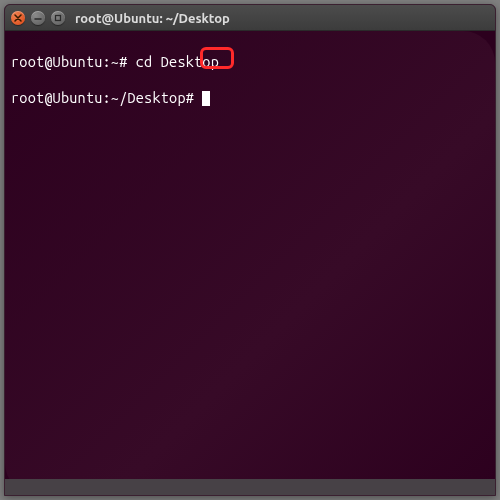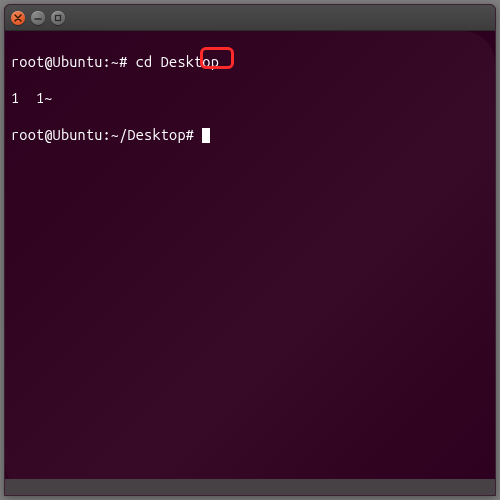--- a/index.html
+++ b/index.html
@@ -110,23 +110,23 @@
         <svg width="8" height="8" viewBox="0 0 8 8">
             <path d="M1 5 L7 5" stroke="#2a2a2a" stroke-width="1.5" stroke-linecap="round"></path>
           </svg>
       </div>
       <div class="ctrl-btn ctrl-max">
         <svg width="8" height="8" viewBox="0 0 8 8">
             <rect x="1.5" y="1.5" width="5" height="5" fill="none" stroke="#2a2a2a" stroke-width="1.3"></rect>
           </svg>
       </div>
     </div>
+    <div class="title-text">root@Ubuntu: ~/Desktop</div>
   </div>
 
   <div class="terminal-body">
 <span class="line"><span class="prompt">root@Ubuntu:~#</span><span class="cmd"> cd Desktop</span></span>
-<span class="line"><span class="output">1  1~</span></span>
 <span class="line"><span class="prompt">root@Ubuntu:~/Desktop#</span><span class="cmd"> </span><span class="cursor"></span></span>
 
     <div class="highlight-box" style="top:16px;left:195px;width:34px;height:22px;"></div>
     <div class="bottom-gutter"></div>
   </div>
 </div>
 
 </body></html>

